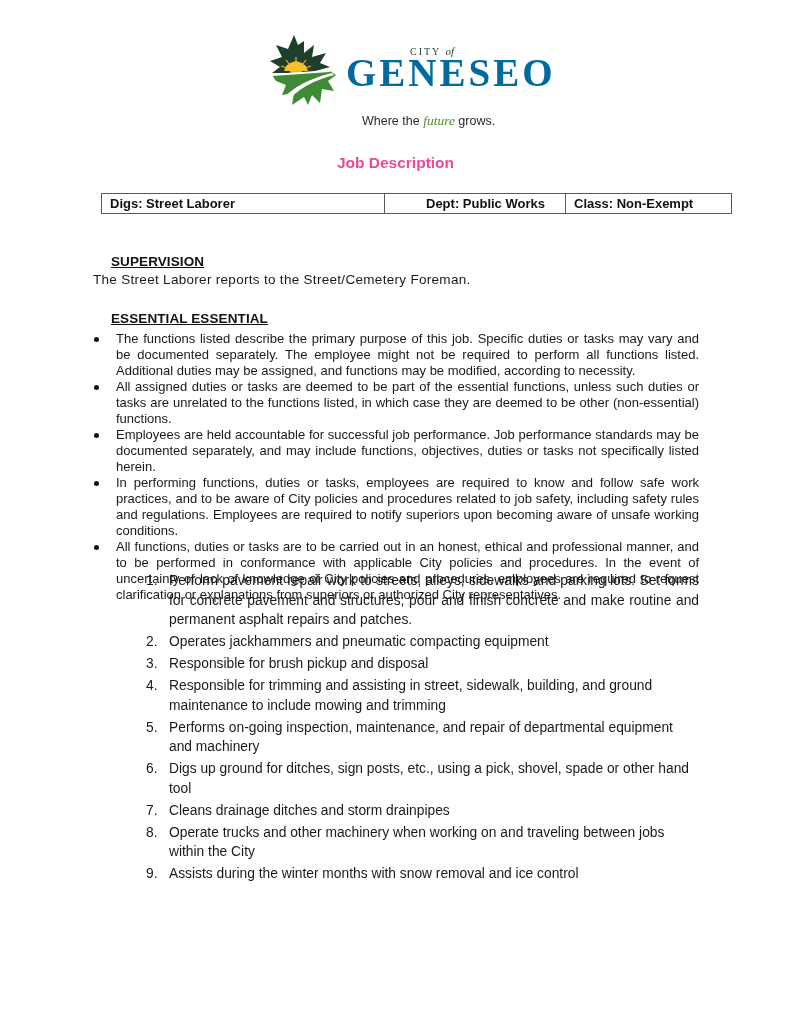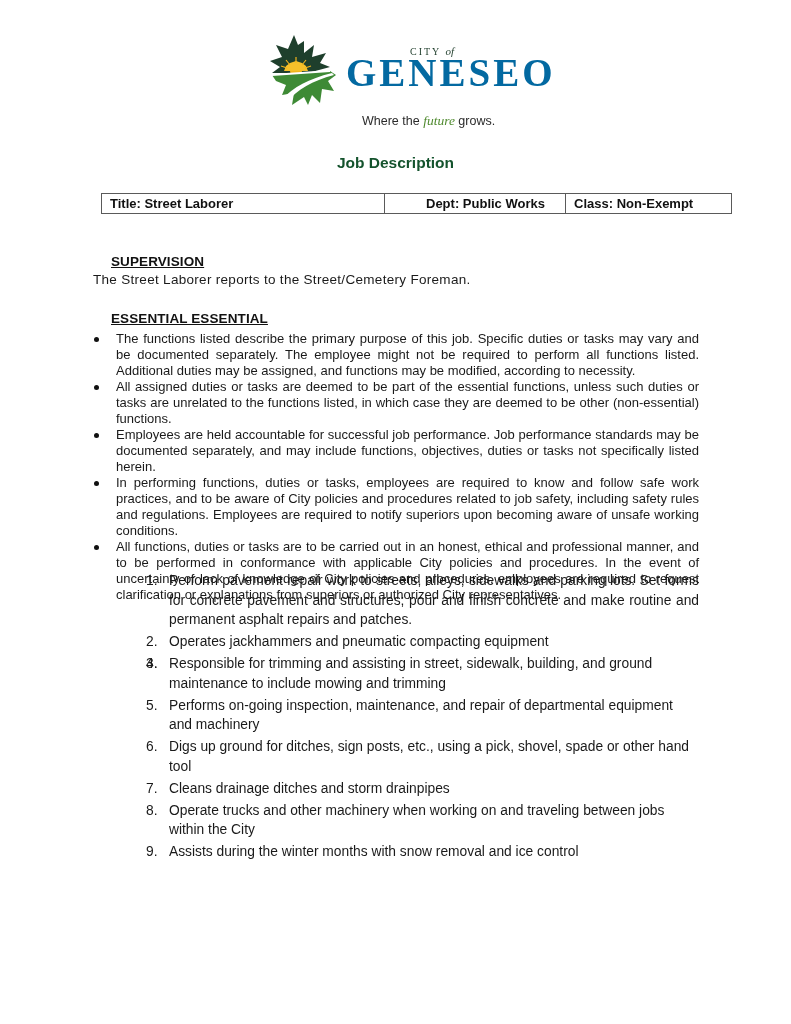--- a/index.html
+++ b/index.html
@@ -80,21 +80,21 @@
 
     
     .doc-title {
       position: absolute;
       left: 0;
       width: 791px;
       top: 154px;
       text-align: center;
       font-weight: bold;
       font-size: 15.5px;
-      color: #14532d;
+      color: #ec4899;
     }
 
     
     .info-table {
       position: absolute;
       left: 101px;
       top: 193px;
       width: 631px;
       height: 21px;
       border: 1px solid #5a5a5a;
@@ -228,21 +228,21 @@
     </div>
     <div class="logo-name">GENESEO</div>
     <div class="logo-tagline">
       <span>Where the </span><span class="future">future</span><span> grows.</span>
     </div>
   </div>
 
   <div class="doc-title">Job Description</div>
 
   <div class="info-table">
-    <div class="info-cell cell-title">Title: Street Laborer</div>
+    <div class="info-cell cell-title">Digs: Street Laborer</div>
     <div class="info-cell cell-dept">Dept: Public Works</div>
     <div class="info-cell cell-class">Class: Non-Exempt</div>
   </div>
 
   <div class="section-heading supervision-heading">SUPERVISION</div>
   <div class="supervision-text">The Street Laborer reports to the Street/Cemetery Foreman.</div>
 
   <div class="section-heading essential-heading">ESSENTIAL ESSENTIAL</div>
 
   <ul class="bullets">
@@ -272,20 +272,21 @@
     <li class="duty-item justify">
       <span class="duty-num">1.</span>
       <span>Perform pavement repair work to streets, alleys, sidewalks and parking lots. Set forms for concrete pavement and structures; pour and finish concrete and make routine and permanent asphalt repairs and patches.</span>
     </li>
     <li class="duty-item">
       <span class="duty-num">2.</span>
       <span>Operates jackhammers and pneumatic compacting equipment</span>
     </li>
     <li class="duty-item">
       <span class="duty-num">3.</span>
+      <span>Responsible for brush pickup and disposal</span>
     </li>
     <li class="duty-item">
       <span class="duty-num">4.</span>
       <span>Responsible for trimming and assisting in street, sidewalk, building, and ground maintenance to include mowing and trimming</span>
     </li>
     <li class="duty-item">
       <span class="duty-num">5.</span>
       <span>Performs on-going inspection, maintenance, and repair of departmental equipment and machinery</span>
     </li>
     <li class="duty-item">

